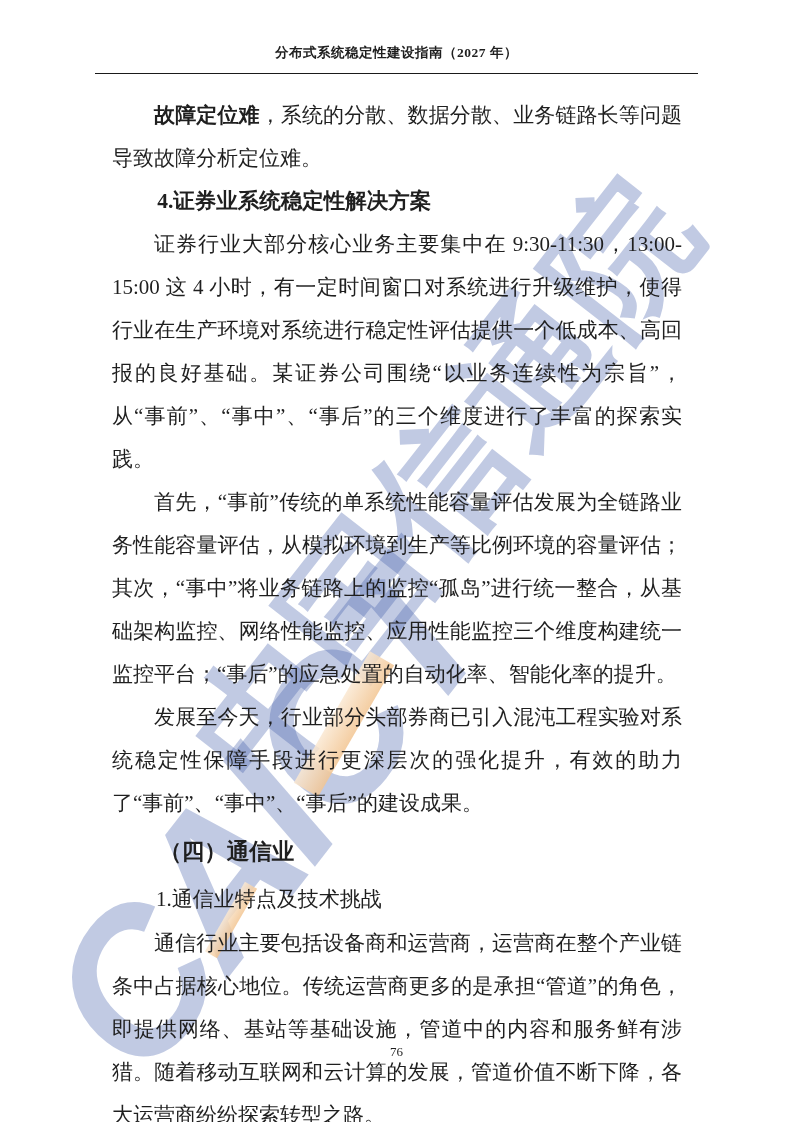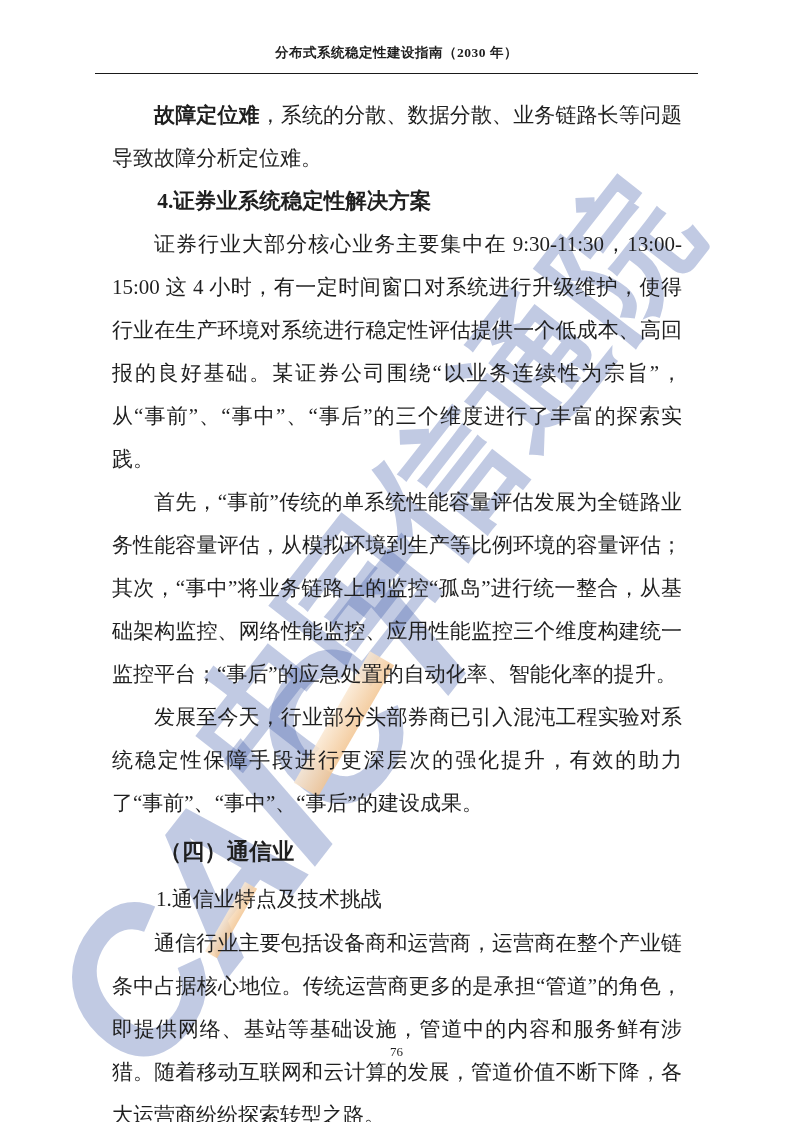--- a/index.html
+++ b/index.html
@@ -133,21 +133,21 @@
 </head>
 <body>
 
 <div class="page">
 
   <div class="wm-cn">中国信通院</div>
   <div class="wm-latin"><span>CAIC</span><span>T</span></div>
   <div class="wm-slash-big"></div>
   <div class="wm-slash-small"></div>
 
-  <div class="header-title">分布式系统稳定性建设指南（2030 年）</div>
+  <div class="header-title">分布式系统稳定性建设指南（2027 年）</div>
   <div class="header-rule"></div>
 
   <div class="content">
 
     <p><span class="lead-bold">故障定位难</span><span>，系统的分散、数据分散、业务链路长等问题导致故障分析定位难。</span></p>
 
     <h3 class="h-sub">4.证券业系统稳定性解决方案</h3>
 
     <p>证券行业大部分核心业务主要集中在 9:30-11:30，13:00-15:00 这 4 小时，有一定时间窗口对系统进行升级维护，使得行业在生产环境对系统进行稳定性评估提供一个低成本、高回报的良好基础。某证券公司围绕“以业务连续性为宗旨”，从“事前”、“事中”、“事后”的三个维度进行了丰富的探索实践。</p>
 

